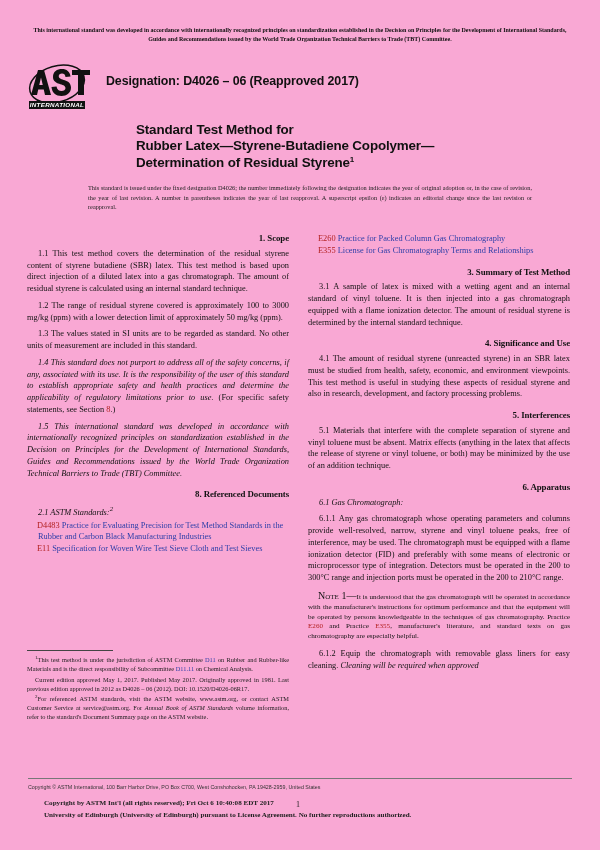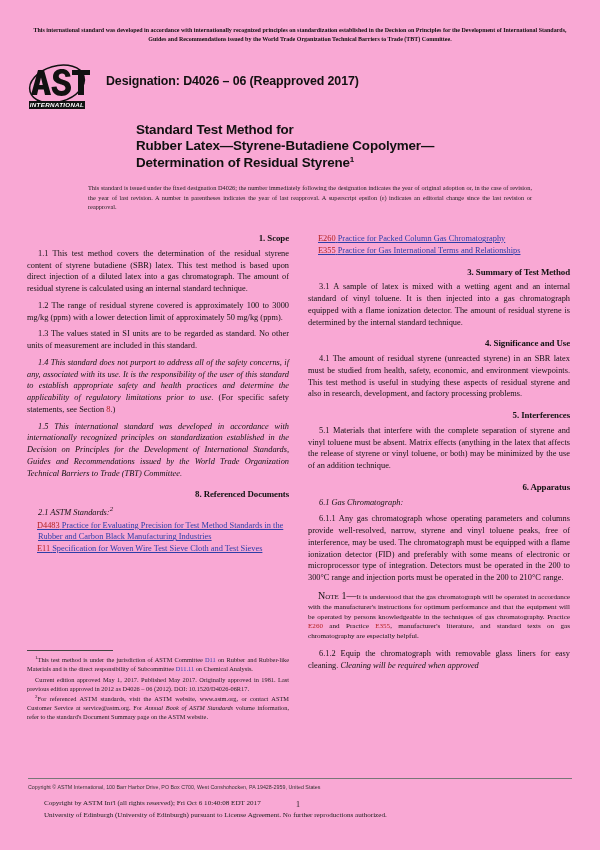--- a/index.html
+++ b/index.html
@@ -124,21 +124,20 @@
   p.para + p.para { margin-top: 5.0px; }
   p.para.ital { font-style: italic; }
   p.para.subhead { font-style: italic; }
 
   .ref-entry {
     margin: 0;
     padding-left: 11px;
     text-indent: -1px;
     text-align: left;
     color: #2c3ea8;
-    text-decoration: underline;
   }
   .ref-entry .desig { color: #b32222; }
   .ref-list { margin-top: 1px; }
 
   .note-block {
     font-size: 7.1px;
     line-height: 9.9px;
     text-align: justify;
     margin-top: 7px;
     text-indent: 10px;
@@ -193,20 +192,21 @@
     letter-spacing: 0.02px;
   }
   .stamp {
     position: absolute;
     left: 44px;
     top: 798px;
     width: 500px;
     font-size: 7.1px;
     line-height: 11.6px;
     color: #222;
+    font-weight: bold;
   }
   .pagenum {
     position: absolute;
     left: 296px;
     top: 800px;
     font-size: 8px;
     color: #222;
   }
 </style>
 </head>
@@ -267,21 +267,21 @@
   <div class="footnotes">
     <p><sup>1</sup><span>This test method is under the jurisdiction of ASTM Committee </span><span class="lnk-blue">D11</span><span> on Rubber and Rubber-like Materials and is the direct responsibility of Subcommittee </span><span class="lnk-blue">D11.11</span><span> on Chemical Analysis.</span></p>
     <p>Current edition approved May 1, 2017. Published May 2017. Originally approved in 1981. Last previous edition approved in 2012 as D4026 – 06 (2012). DOI: 10.1520/D4026-06R17.</p>
     <p><sup>2</sup><span>For referenced ASTM standards, visit the ASTM website, www.astm.org, or contact ASTM Customer Service at service@astm.org. For </span><em>Annual Book of ASTM Standards</em><span> volume information, refer to the standard's Document Summary page on the ASTM website.</span></p>
   </div>
 
   <div class="col col-right">
 
     <div class="ref-list" style="margin-top:0">
       <p class="ref-entry"><span class="desig">E260</span> <span>Practice for Packed Column Gas Chromatography</span></p>
-      <p class="ref-entry"><span class="desig">E355</span> <span>Practice for Gas International Terms and Relationships</span></p>
+      <p class="ref-entry"><span class="desig">E355</span> <span>License for Gas Chromatography Terms and Relationships</span></p>
     </div>
 
     <h2 class="sec">3. Summary of Test Method</h2>
     <p class="para">3.1 A sample of latex is mixed with a wetting agent and an internal standard of vinyl toluene. It is then injected into a gas chromatograph equipped with a flame ionization detector. The amount of residual styrene is determined by the internal standard technique.</p>
 
     <h2 class="sec">4. Significance and Use</h2>
     <p class="para">4.1 The amount of residual styrene (unreacted styrene) in an SBR latex must be studied from health, safety, economic, and environment viewpoints. This test method is useful in studying these aspects of residual styrene and also in research, development, and factory processing problems.</p>
 
     <h2 class="sec">5. Interferences</h2>
     <p class="para">5.1 Materials that interfere with the complete separation of styrene and vinyl toluene must be absent. Matrix effects (anything in the latex that affects the release of styrene or vinyl toluene, or both) may be minimized by the use of an addition technique.</p>

